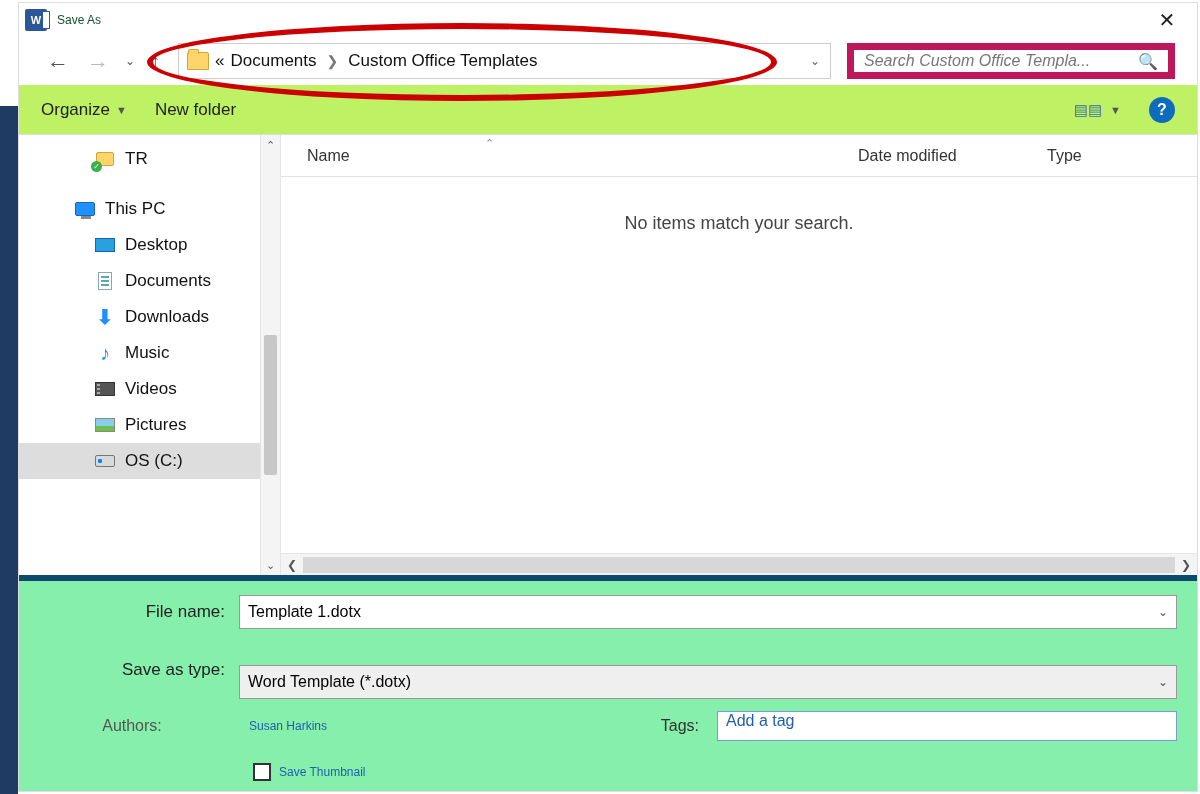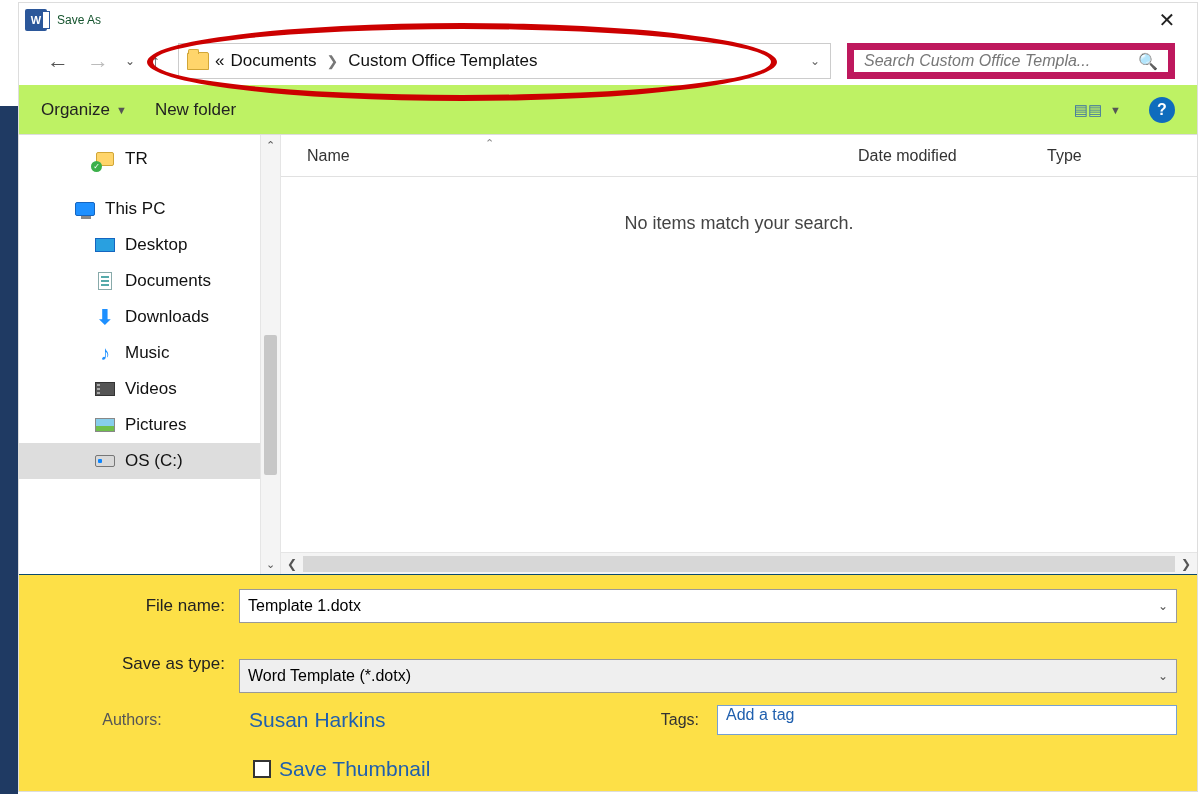--- a/index.html
+++ b/index.html
@@ -129,29 +129,29 @@
   .col-name { flex:1; position:relative;}
   .col-sort { position:absolute; top:-10px; left:178px; font-size:11px; color:#888;}
   .col-date { width:190px; border-left:1px solid transparent; padding-left:10px;}
   .col-type { width:160px; padding-left:10px;}
   .file-empty { text-align:center; color:#444; font-size:18px; padding-top:36px;}
   .hscroll { height:22px; background:#f4f4f4; border-top:1px solid #e5e5e5; display:flex; align-items:center;}
   .hscroll .lt, .hscroll .rt { width:22px; text-align:center; font-size:12px; color:#555;}
   .hscroll .track { flex:1; height:16px; background:#ececec; position:relative;}
   .hscroll .thumb { position:absolute; left:0; top:0; bottom:0; width:100%; background:#d7d7d7;}
   
-  .bottom { border-top:1px solid #0c4a6e; background:#fde047; padding: 14px 20px 10px 20px; }
+  .bottom { border-top:6px solid #0c4a6e; background:#86efac; padding: 14px 20px 10px 20px; }
   .frow { display:flex; align-items:center; margin-bottom:12px; }
   .flabel { width:200px; color:#222; font-size:17px; text-align:right; padding-right:14px;}
   .finput { flex:1; height:34px; border:1px solid #999; background:#fff; padding:0 8px; font-size:16px; display:flex; align-items:center; position:relative;}
   .finput.combo { background:#efefef;margin-top:24px; }
   .finput .dd { position:absolute; right:8px; font-size:12px; color:#555;}
   .meta-row { display:flex; align-items:center; gap:10px; padding-left:0; margin-top:6px;}
   .meta-lab { width:200px; text-align:center; color:#555; padding-right:14px; font-size:16px;}
-  .meta-val { color:#1f5fae; font-size:21px;}
+  .meta-val { color:#1f5fae; font-size:12px;}
   .tags-lab { margin-left:auto; color:#333; padding-right:8px; font-size:16px;}
   .tag-input { width:460px; height:30px; border:1px solid #76a0d1; background:#fff; padding:0 8px; color:#1f5fae; font-size:16px; display:flex; align-items:flex-start;}
   .thumb-row { margin:22px 0 0 214px; display:flex; align-items:center; gap:8px;}
   .checkbox { width:18px; height:18px; border:2px solid #333; background:#fff;}
   
   .blue-edge { position:absolute; left:0; top:106px; bottom:0; width:18px; background:#1f3a63;}
 </style>
 </head>
 <body>
 

